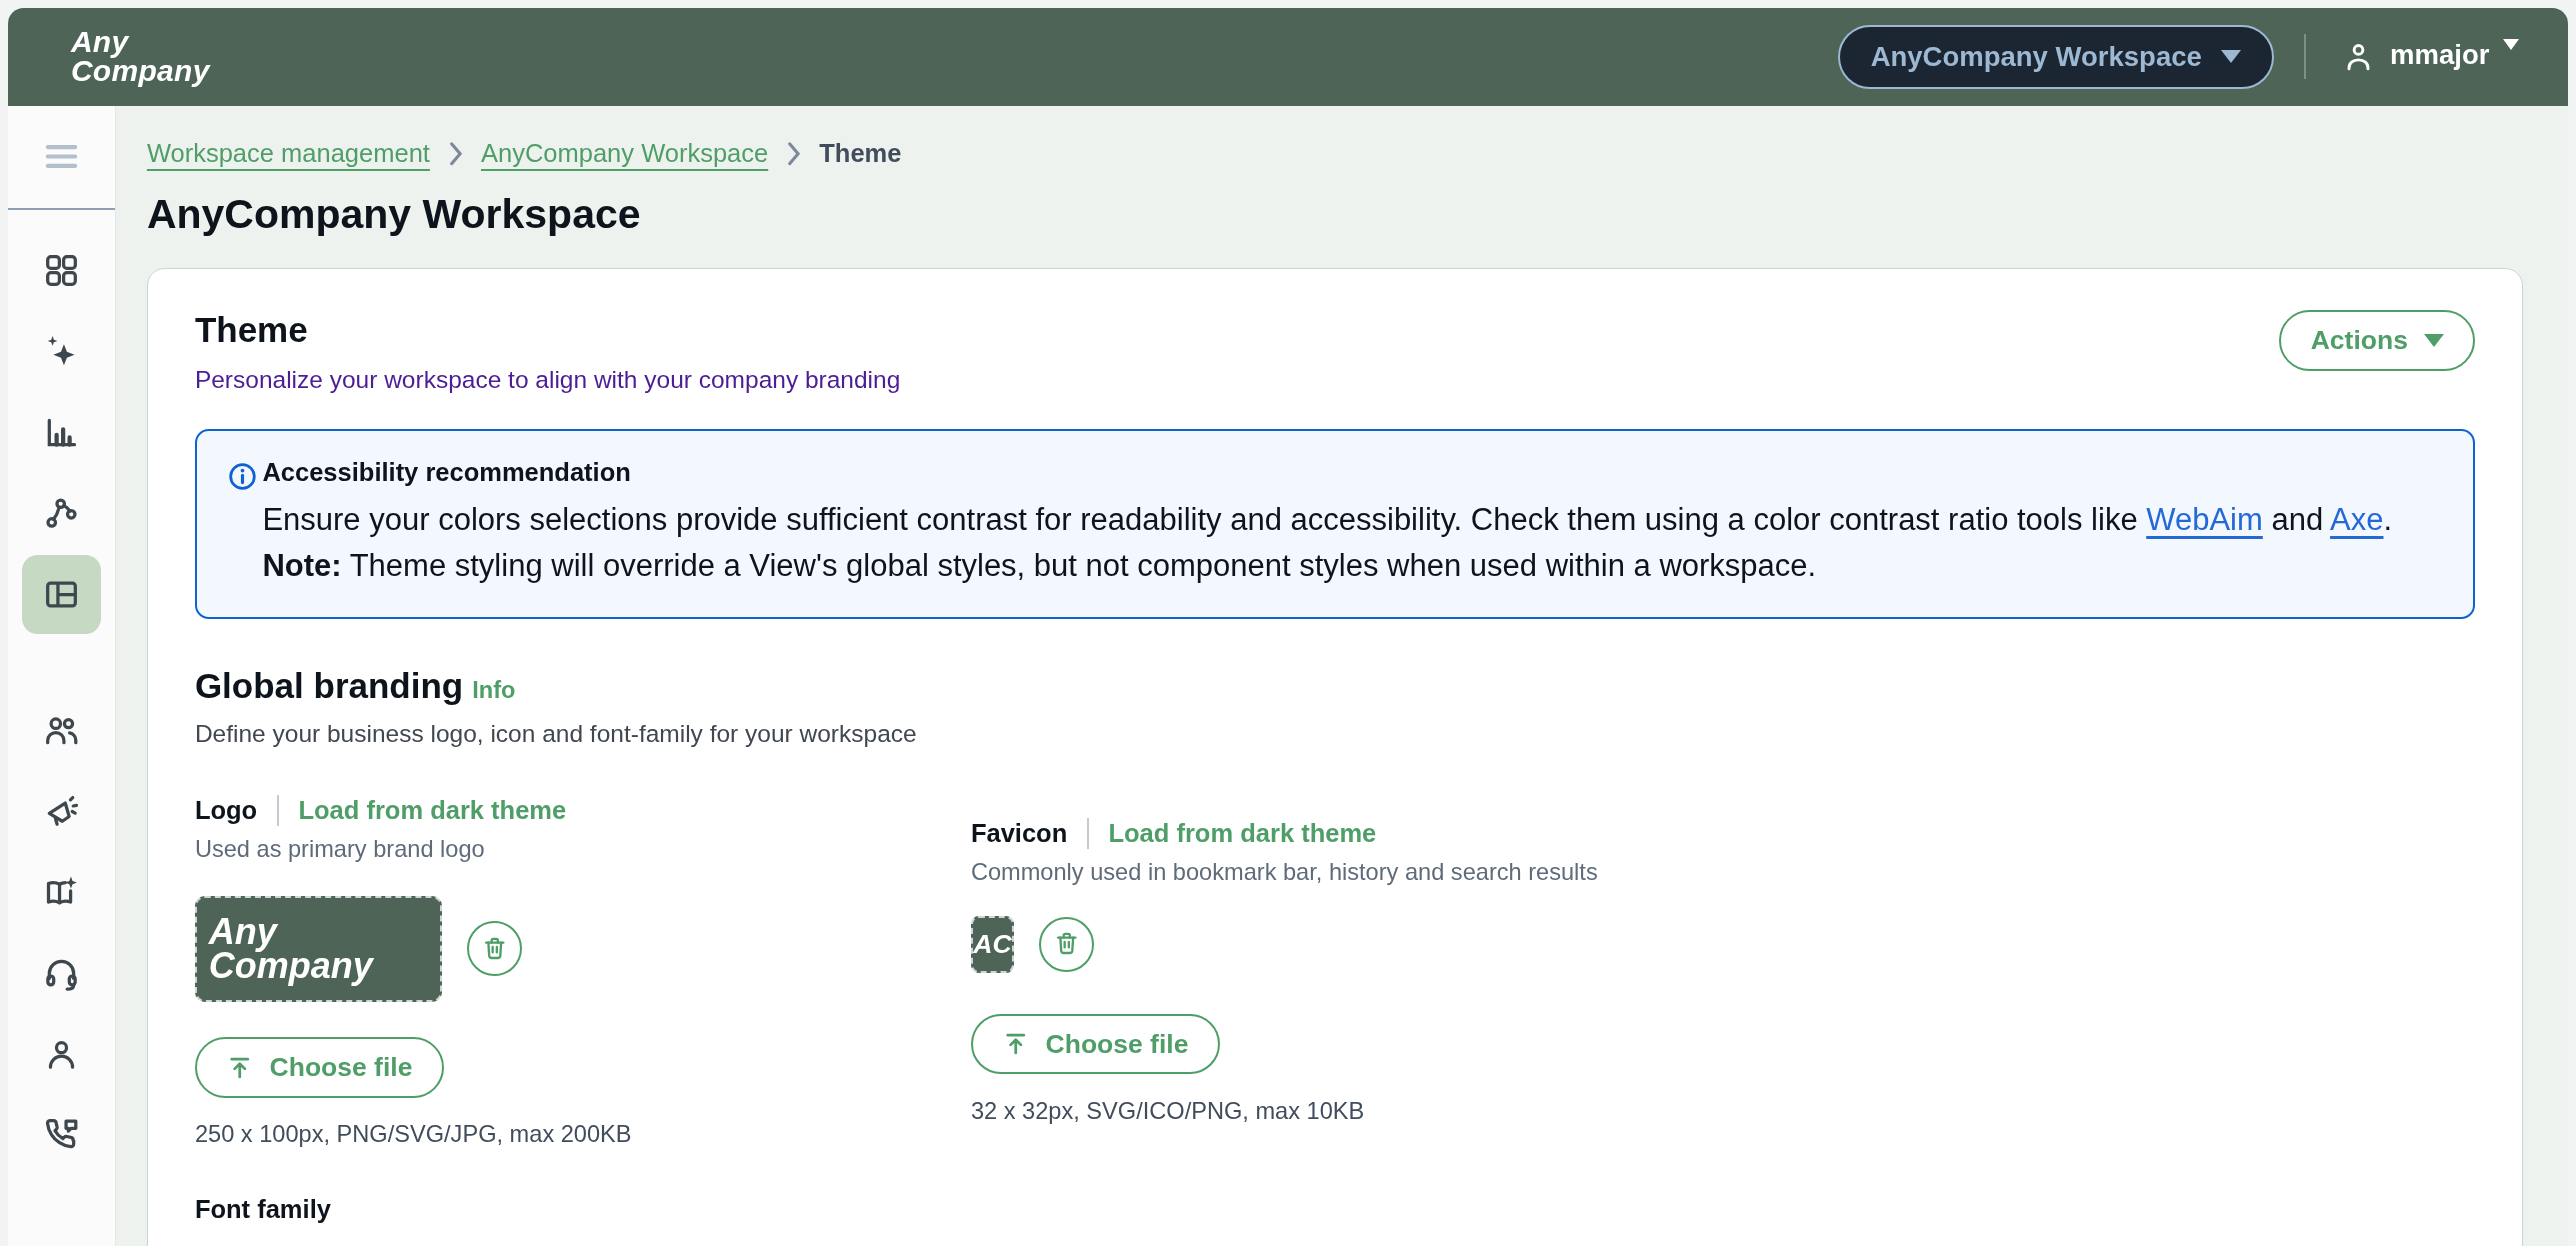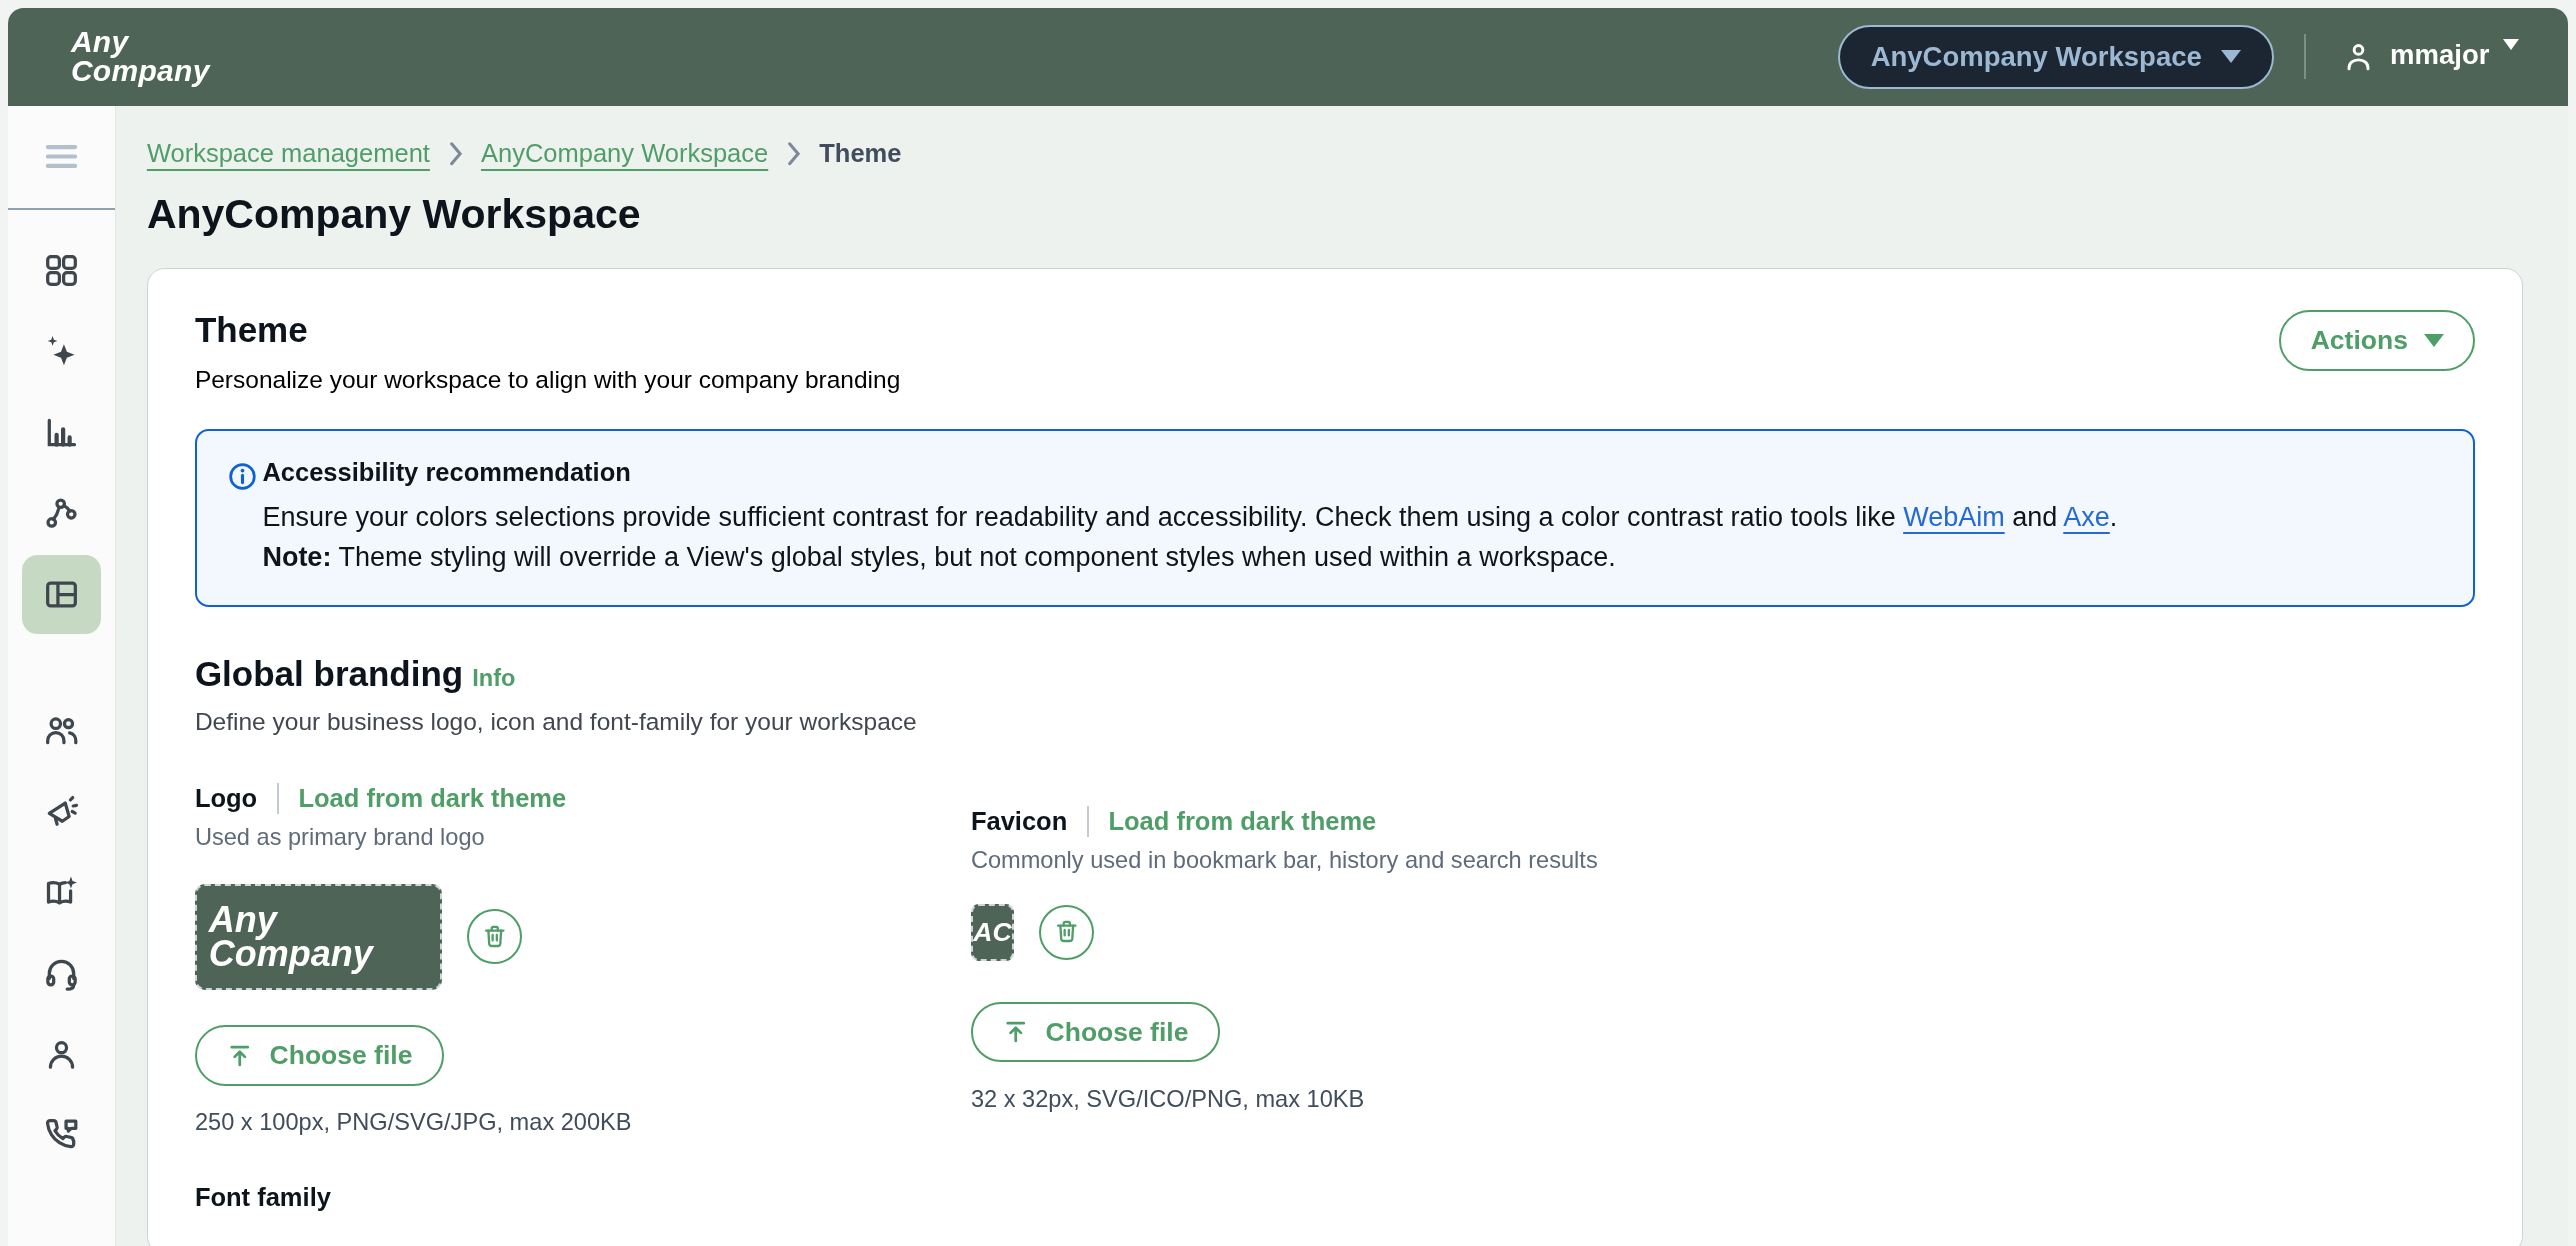--- a/index.html
+++ b/index.html
@@ -43,40 +43,40 @@
   .crumb-link{color:#4f9e68;text-decoration:underline;text-underline-offset:6.9px;
     text-decoration-thickness:1.5px;cursor:pointer;}
   .crumb-chevron{color:#7d8998;display:flex;}
   .crumb-current{color:#414d5c;font-weight:bold;}
   .page-title{font-size:41px;font-weight:bold;color:#0d141c;margin:23.6px 0 29.5px;}
 
   
   .card{background:#fff;border:1px solid #ccd3d3;border-radius:17.7px;padding:41px 47px;min-height:962px;}
   .card-header{display:flex;justify-content:space-between;align-items:flex-start;}
   .card-title{font-size:35px;font-weight:bold;margin:0 0 15.7px;}
-  .card-sub{font-size:24.5px;color:#000000;}
+  .card-sub{font-size:24.5px;color:#4c1d95;}
   .header-actions{display:flex;gap:21.6px;align-items:center;}
   .btn-outline-green{display:flex;align-items:center;gap:15.7px;border:2.5px solid #4f9e68;color:#4f9e68;
     background:#fff;border-radius:981px;font-weight:bold;font-size:26.5px;padding:12.8px 29.5px;}
   .btn-outline-green svg{width:27.5px;height:27.5px;}
   .caret-down{width:0;height:0;border-left:10.8px solid transparent;border-right:10.8px solid transparent;
     border-top:13.7px solid currentColor;display:inline-block;}
   .mode-toggle{display:flex;align-items:center;border:2px solid #7f8b99;border-radius:981px;background:#fff;padding:0;}
   .mode-light{background:#5ba377;color:#fff;font-weight:bold;font-size:26.5px;padding:14.7px 33px;
     border:none;border-radius:981px;}
   .mode-sep{width:2px;height:35px;background:#aab4c0;}
   .mode-dark{color:#232f3e;font-weight:bold;font-size:26.5px;padding:14.7px 33px;background:none;border:none;}
 
   
   .alert{margin-top:35px;border:2.5px solid #0f62d3;background:#f2f8fd;border-radius:13.7px;
     padding:27.5px 29.5px;display:flex;gap:3px;}
   .alert-icon{color:#0f62d3;flex-shrink:0;margin-top:2px;}
   .alert-icon svg{width:33px;height:33px;}
   .alert-title{font-size:25.5px;font-weight:bold;margin-bottom:9.8px;}
-  .alert-text{font-size:27px;color:#0d141c;line-height:1.5;}
+  .alert-text{font-size:31px;color:#0d141c;line-height:1.5;}
   .alert-link{color:#2469d6;text-decoration:underline;text-underline-offset:5.9px;cursor:pointer;}
   .bold{font-weight:bold;}
 
   
   .branding-title-row{display:flex;align-items:baseline;gap:9px;margin-top:47px;}
   .branding-title{font-size:35px;font-weight:bold;margin:0;}
   .info-link{color:#4f9e68;font-weight:bold;font-size:23.6px;cursor:pointer;}
   .branding-sub{font-size:24.5px;color:#414750;margin-top:13.7px;}
 
   .upload-row{display:flex;margin-top:47px;align-items:center;}

